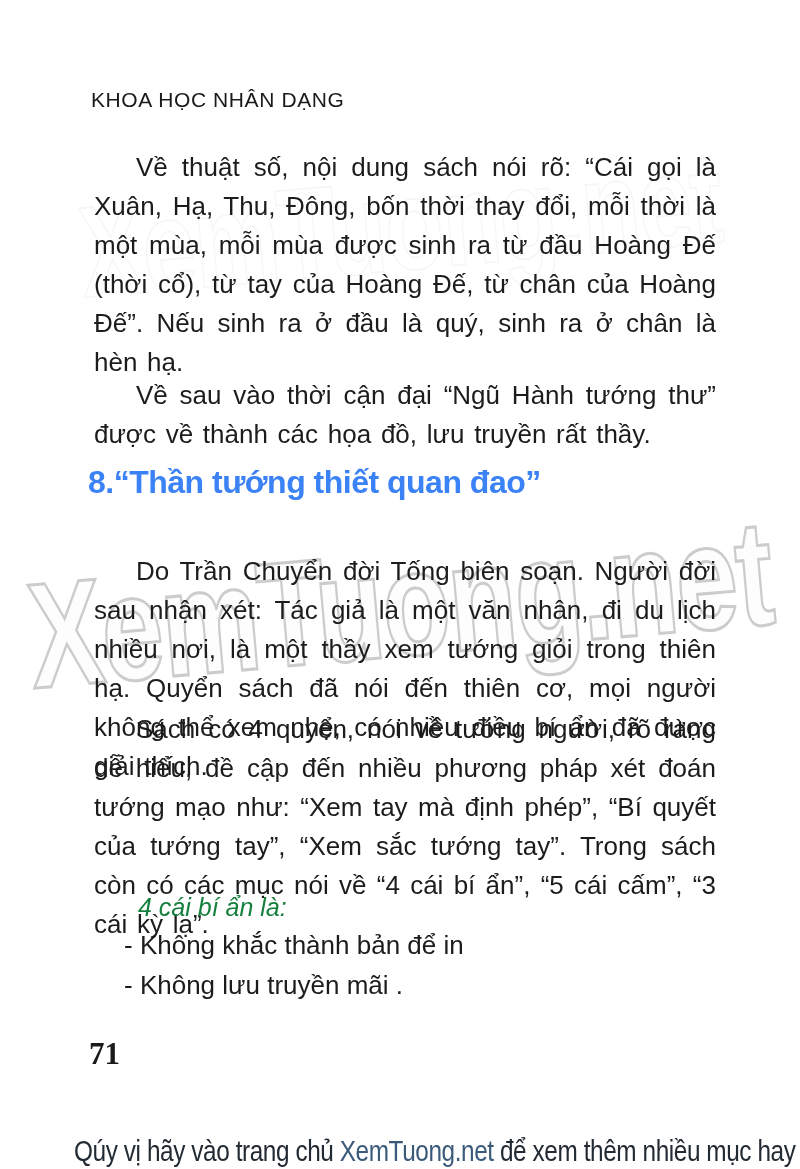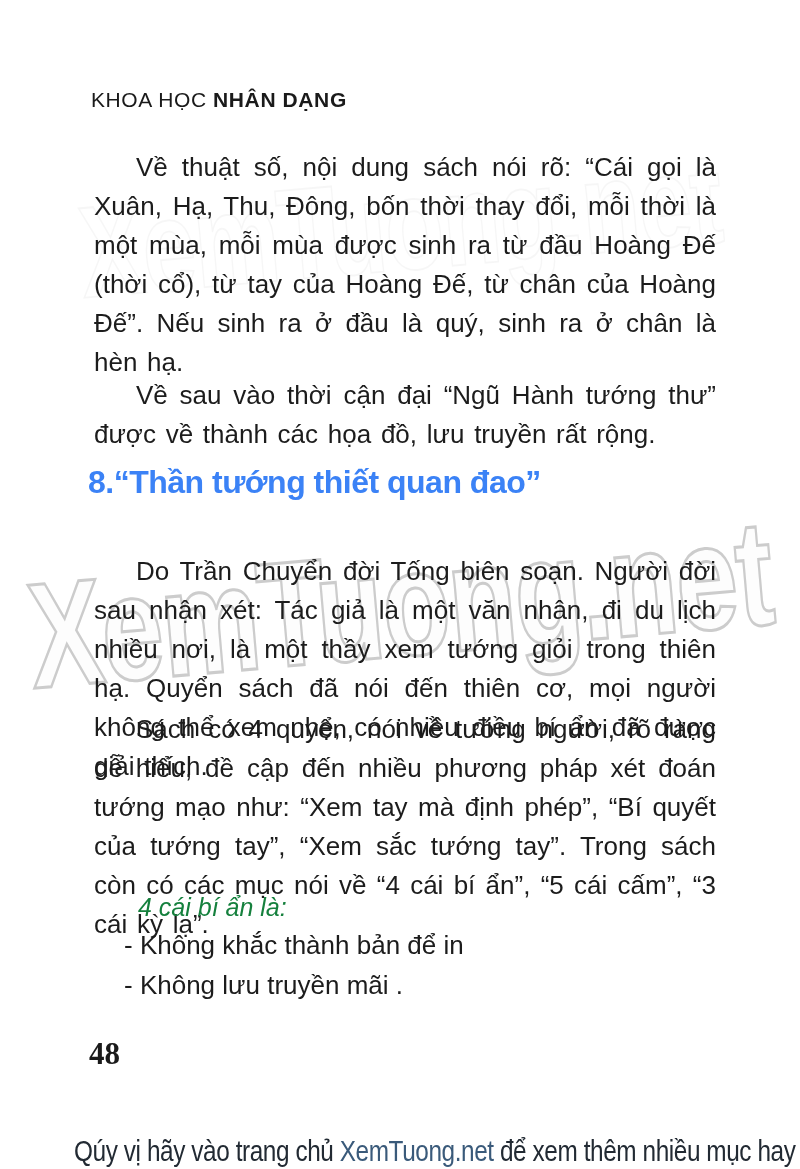--- a/index.html
+++ b/index.html
@@ -29,21 +29,21 @@
   .watermark.ghost {
     top:150px;
     -webkit-text-stroke:2px rgba(0,0,0,0.035);
     color:transparent;
     font-size:130px;
   }
   .running-head {
     position:absolute; top:88px; left:91px;
     font-size:21px; letter-spacing:0.6px; color:#1a1a1a;
   }
-  .running-head .bold { font-weight:bold; }
+  .running-head .bold { font-weight:normal; }
   p.body {
     position:absolute; left:90px; width:622px; margin:4px;
     font-size:26px; line-height:39px;
     text-align:justify; text-indent:42px;
     word-spacing:2.5px;
     color:#1c1c1c;
   }
   #para1 { top:144px; }
   #para2 { top:372px; }
   h2.section {
@@ -90,34 +90,34 @@
 
   <div class="watermark ghost">XemTuong.net</div>
   <div class="watermark">XemTuong.net</div>
 
   <div class="running-head">
     <span>KHOA HỌC </span><span class="bold">NHÂN DẠNG</span>
   </div>
 
   <p class="body" id="para1">Về thuật số, nội dung sách nói rõ: “Cái gọi là Xuân, Hạ, Thu, Đông, bốn thời thay đổi, mỗi thời là một mùa, mỗi mùa được sinh ra từ đầu Hoàng Đế (thời cổ), từ tay của Hoàng Đế, từ chân của Hoàng Đế”. Nếu sinh ra ở đầu là quý, sinh ra ở chân là hèn hạ.</p>
 
-  <p class="body" id="para2">Về sau vào thời cận đại “Ngũ Hành tướng thư” được về thành các họa đồ, lưu truyền rất rộng.</p>
+  <p class="body" id="para2">Về sau vào thời cận đại “Ngũ Hành tướng thư” được về thành các họa đồ, lưu truyền rất thầy.</p>
 
   <h2 class="section">8.“Thần tướng thiết quan đao”</h2>
 
   <p class="body" id="para3">Do Trần Chuyển đời Tống biên soạn. Người đời sau nhận xét: Tác giả là một văn nhân, đi du lịch nhiều nơi, là một thầy xem tướng giỏi trong thiên hạ. Quyển sách đã nói đến thiên cơ, mọi người không thể xem nhẹ, có nhiều điều bí ẩn đã được giải thích.</p>
 
   <p class="body" id="para4">Sách có 4 quyển, nói về tướng người, rõ ràng dễ hiểu, đề cập đến nhiều phương pháp xét đoán tướng mạo như: “Xem tay mà định phép”, “Bí quyết của tướng tay”, “Xem sắc tướng tay”. Trong sách còn có các mục nói về “4 cái bí ẩn”, “5 cái cấm”, “3 cái kỳ lạ”.</p>
 
   <div class="list-intro">4 cái bí ẩn là:</div>
 
   <div class="list-item" id="item2">- Không lưu truyền mãi .</div>
   <div class="list-item" id="item1">- Không khắc thành bản để in</div>
 
-  <div class="page-number">48</div>
+  <div class="page-number">71</div>
 
   <div class="footer">
     <span class="condense">
       <span>Qúy vị hãy vào trang chủ </span><span class="link">XemTuong.net</span><span> để xem thêm nhiều mục hay khác</span>
     </span>
   </div>
 
 </div>
 
 </body></html>

